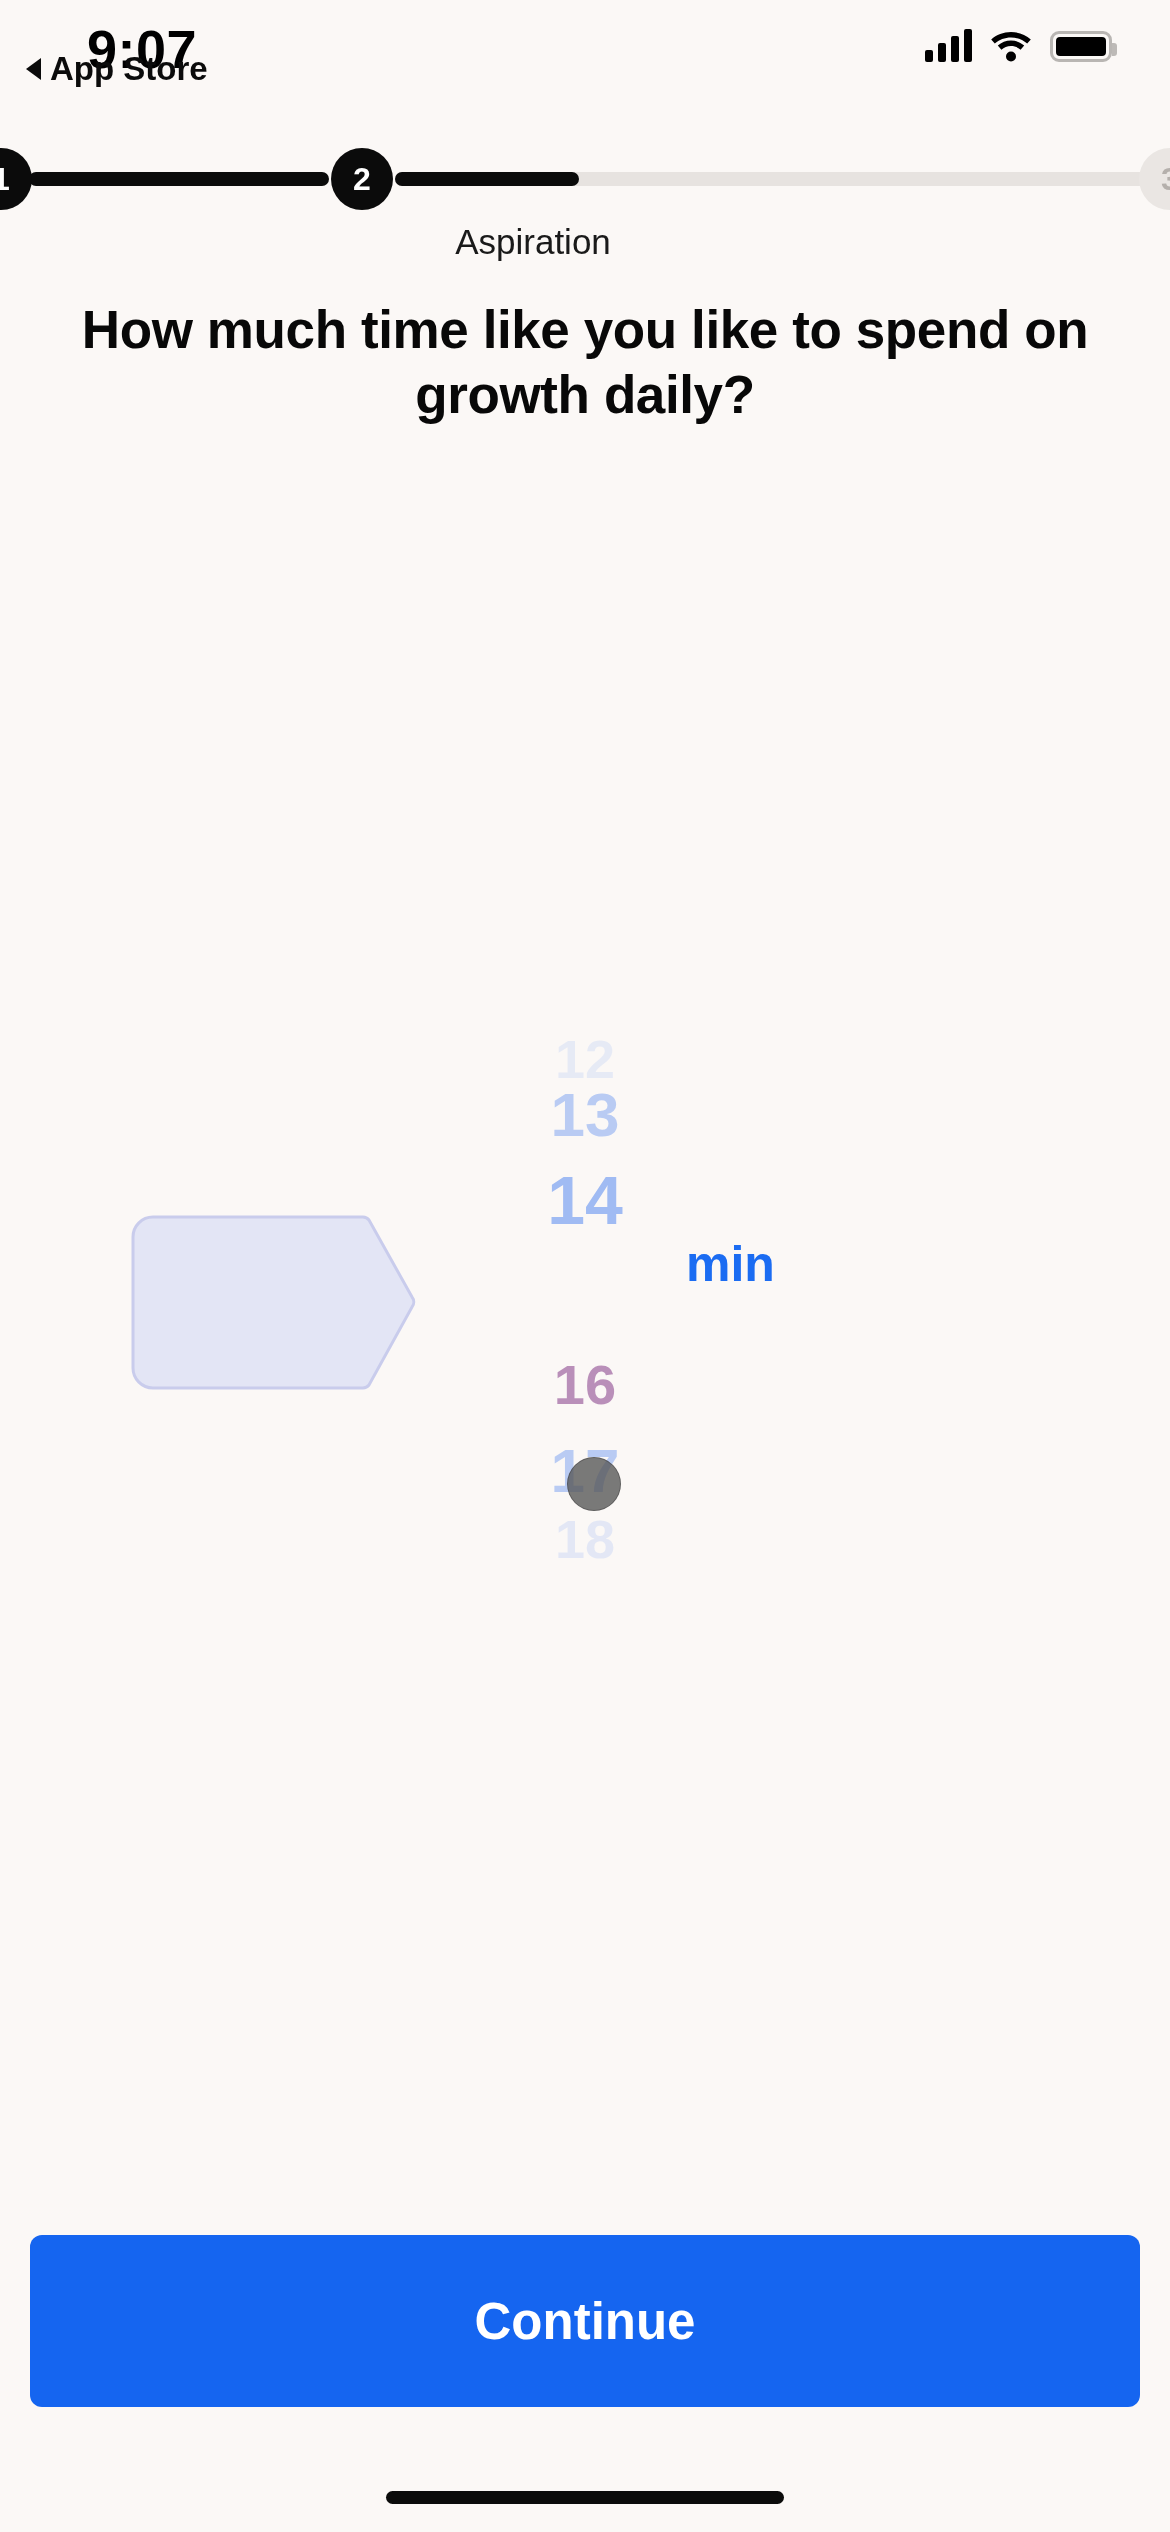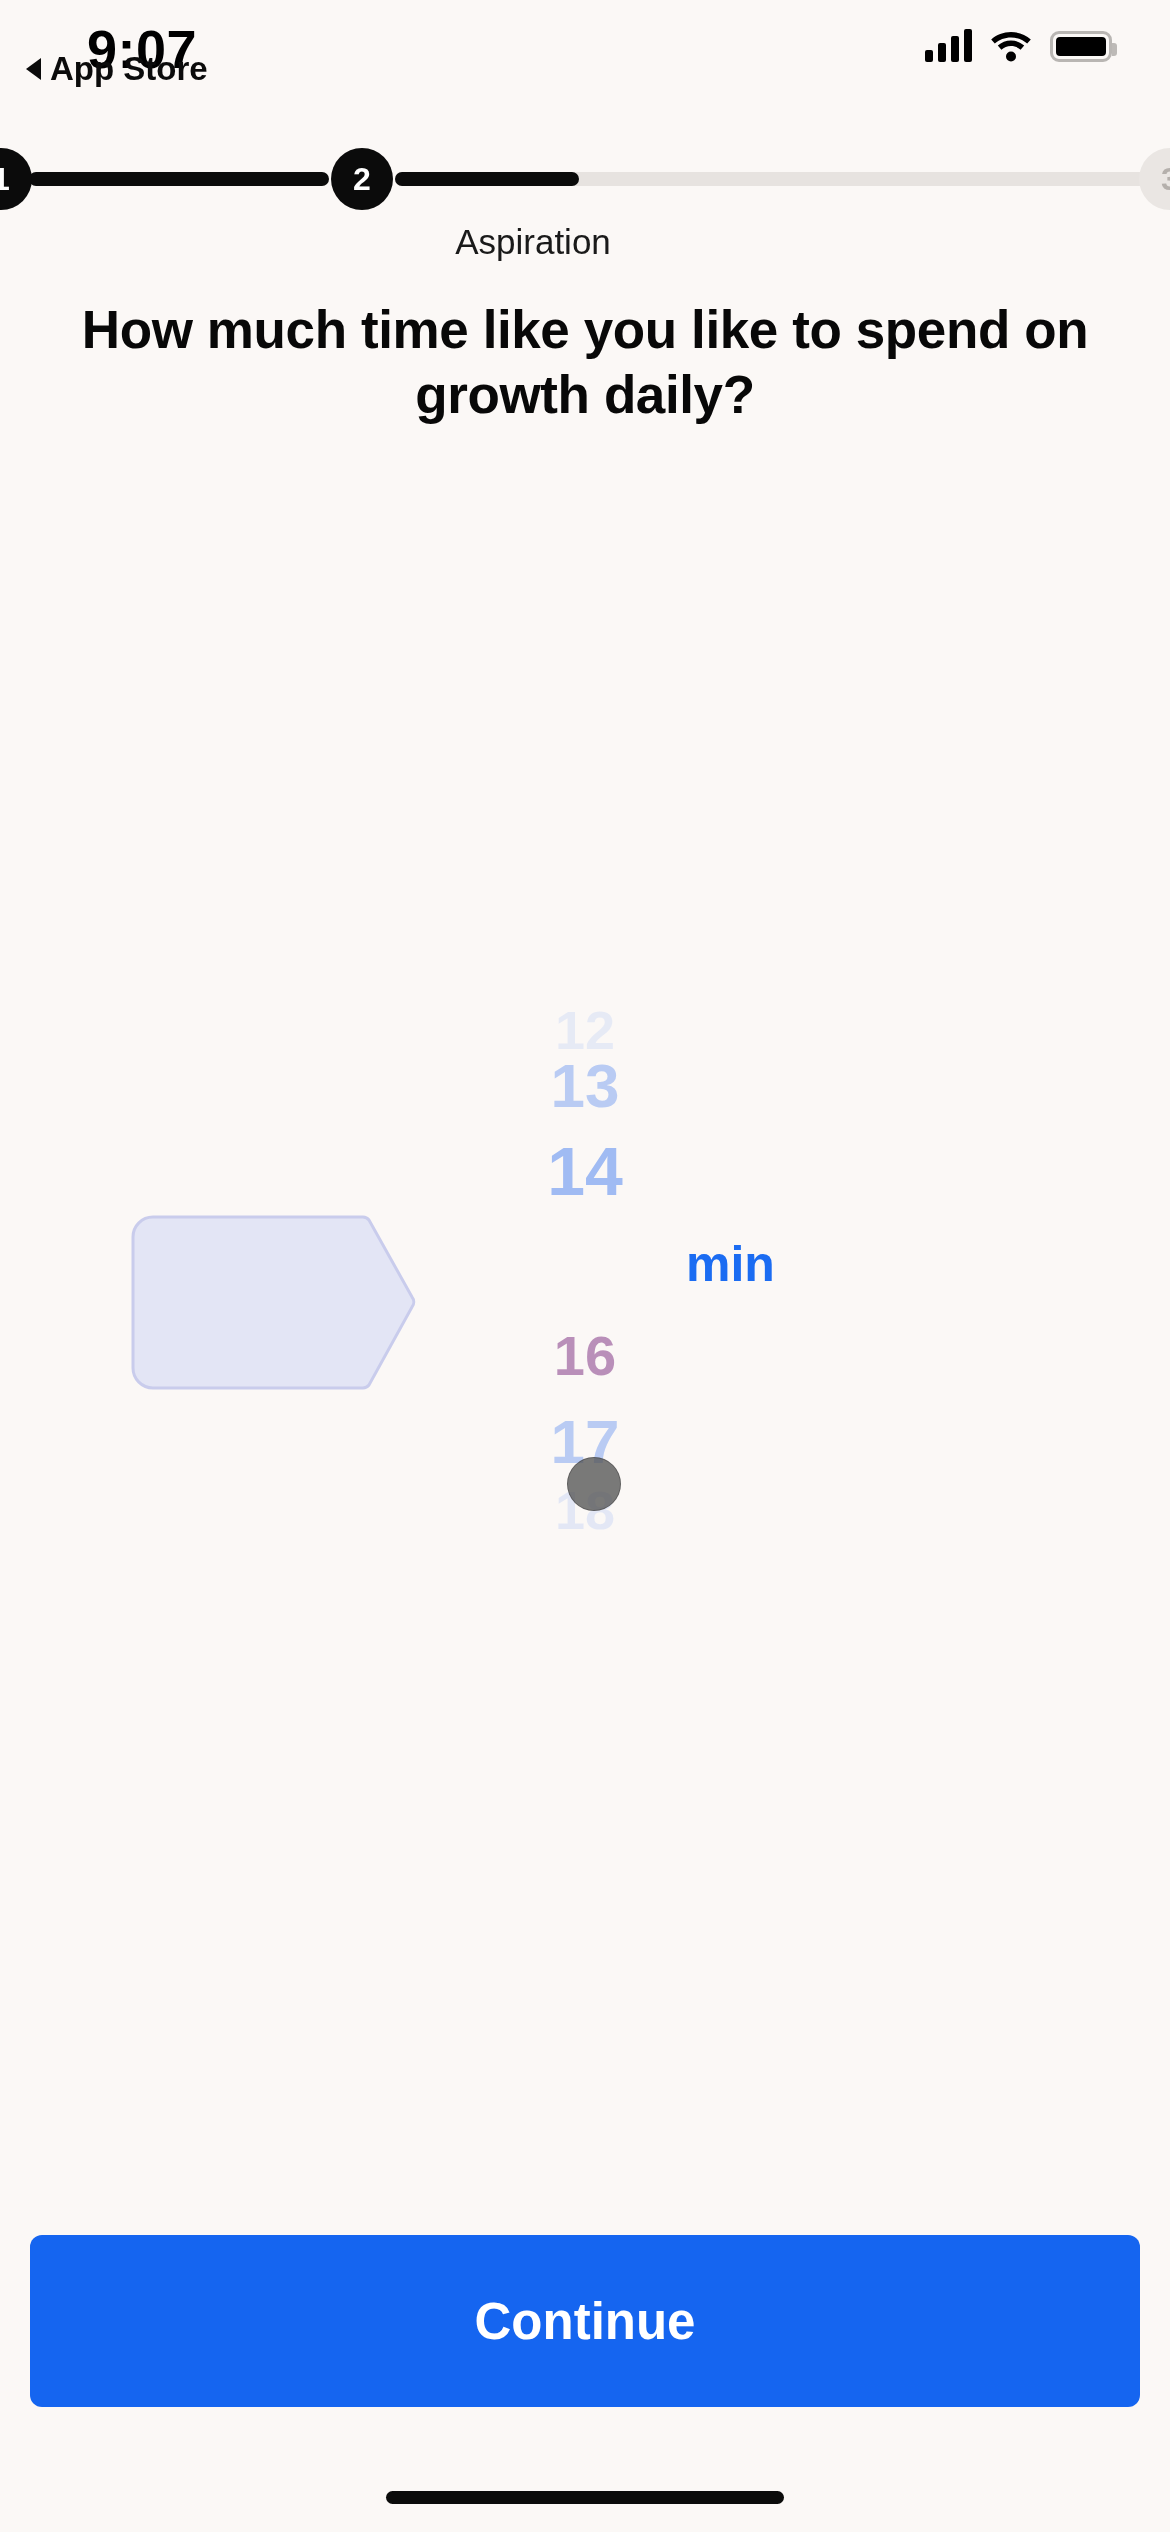--- a/index.html
+++ b/index.html
@@ -101,21 +101,21 @@
   
   #picker {
     position:absolute; left:0; top:1003px; width:1170px; height:550px;
   }
   .pick-row {
     position:absolute; left:0; width:1170px;
     text-align:center;
     font-weight:bold;
     line-height:1;
   }
-  .pick-num { display:inline-block; }
+  .pick-num { display:inline-block;margin-top:29px; }
   .pick-row.r0 { top:0;   font-size:54px; color:#3b77f0; opacity:0.10; }
   .pick-row.r1 { top:52px;  font-size:62px; color:#3b77f0; opacity:0.34; }
   .pick-row.r2 { top:134px; font-size:68px; color:#3b77f0; opacity:0.47; }
   .pick-row.r3 { top:220px; font-size:80px; color:#1B6CF2; opacity:1; }
   .pick-row.r4 { top:325px; font-size:56px; color:#701a75; opacity:0.47; }
   .pick-row.r5 { top:408px; font-size:62px; color:#3b77f0; opacity:0.34; }
   .pick-row.r6 { top:480px; font-size:54px; color:#3b77f0; opacity:0.12; }
 
   #picker-unit {
     position:absolute; left:686px; top:1235px;

